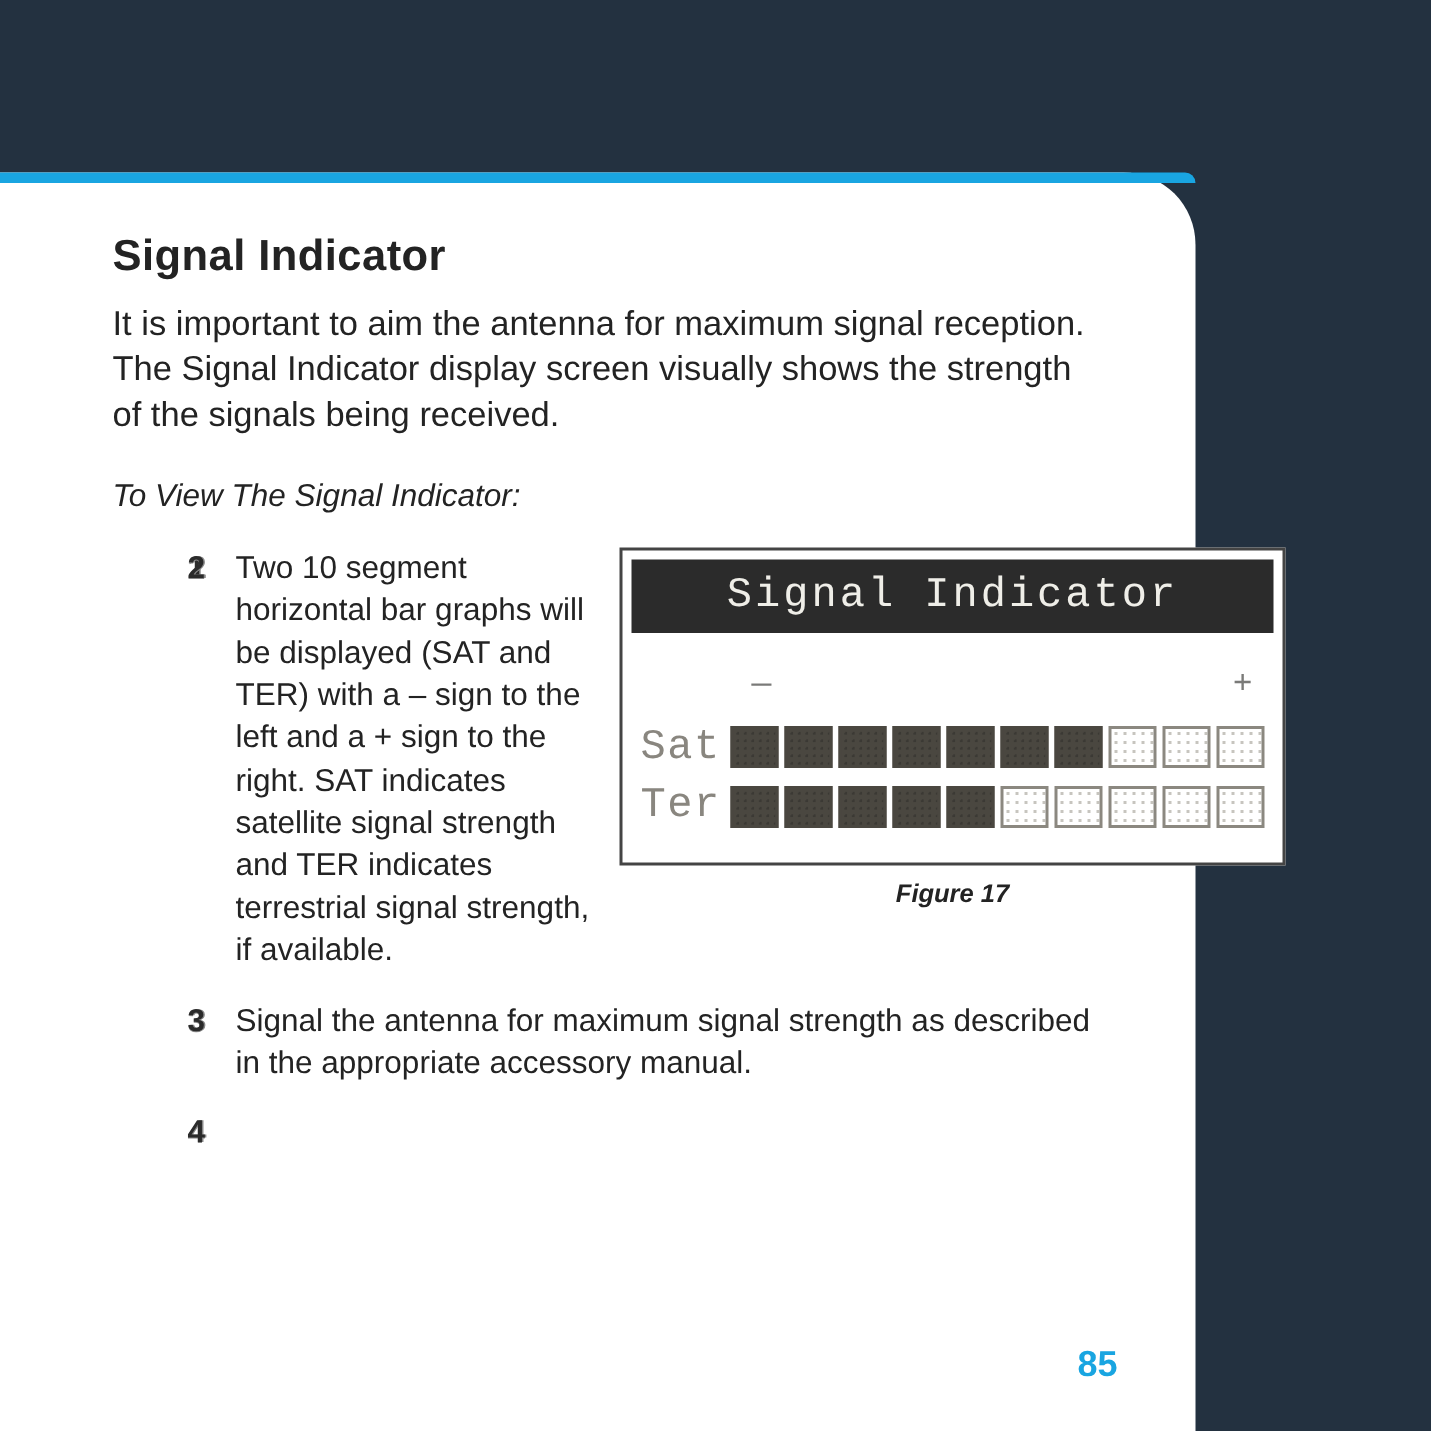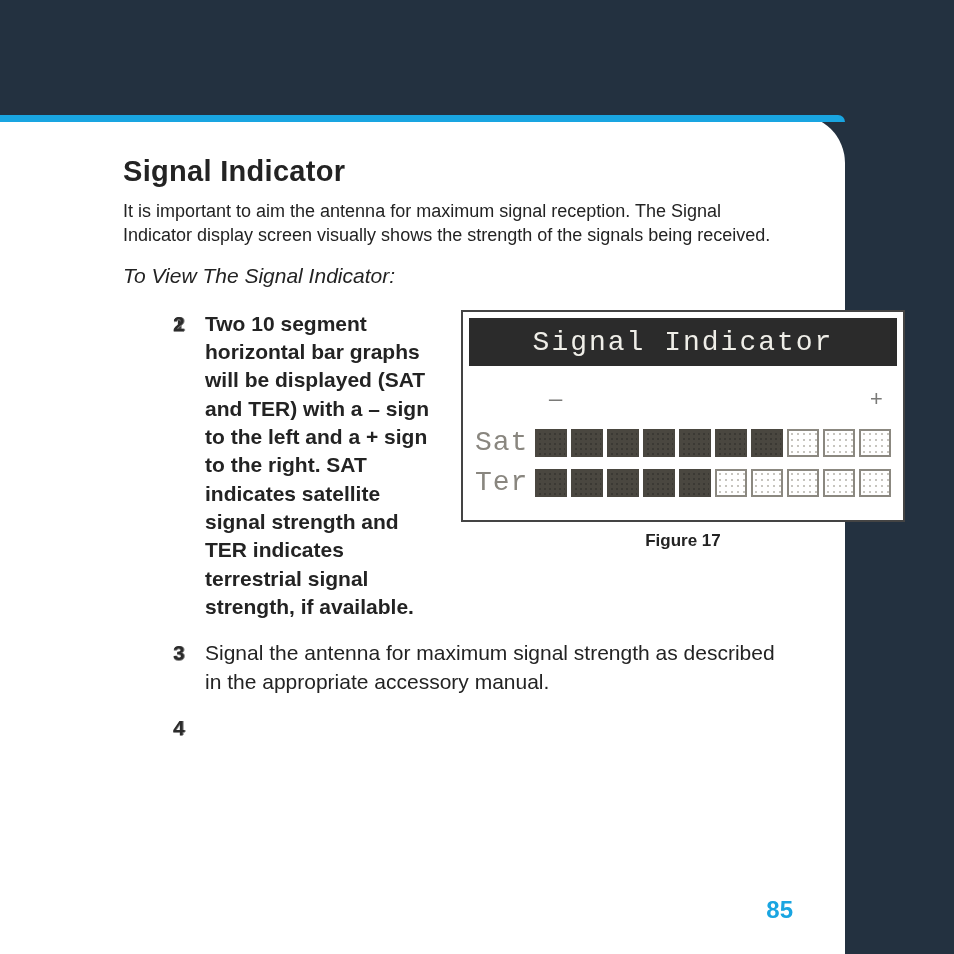--- a/index.html
+++ b/index.html
@@ -12,21 +12,20 @@
     color: #232323;
   }
   .page {
     position: absolute;
     top: 115px;
     left: 0;
     width: 797px;
     height: 839px;
     background: #fff;
     border-top-right-radius: 48px;
-    padding-left: 48px;
   }
   .page::before {
     content: "";
     position: absolute;
     left: 0;
     right: 0;
     top: 0;
     height: 7px;
     background: #19a5e1;
     border-top-right-radius: 48px;
@@ -35,23 +34,23 @@
     padding: 40px 70px 0 75px;
   }
   h1 {
     font-size: 29px;
     font-weight: 700;
     margin: 0 0 12px 0;
     color: #232323;
     letter-spacing: 0.3px;
   }
   .intro {
-    font-size: 18px;
+    font-size: 23px;
     line-height: 1.32;
-    margin: 0 0 16px 0;
+    margin: 0 0 28px 0;
   }
   .subhead {
     font-size: 21px;
     font-style: italic;
     font-weight: 400;
     margin: 0 0 22px 0;
   }
   ol.steps {
     list-style: none;
     margin: 0;
@@ -70,21 +69,21 @@
     top: 0;
     font-weight: 900;
     color: #2b2b2b;
     text-shadow: 1px 0 0 #888, 0 1px 0 #888;
   }
   .step2-row {
     display: flex;
     align-items: flex-start;
     gap: 18px;
   }
-  .step2-text { flex: 0 0 238px; font-weight: bold; }
+  .step2-text { flex: 0 0 238px; }
 
   
   .figure-wrap { flex: 1 1 auto; }
   .lcd-frame {
     border: 2px solid #444;
     background: #fff;
     padding: 0;
     width: 440px;
   }
   .lcd-title {
@@ -145,20 +144,21 @@
   .seg.empty {
     background-image: radial-gradient(circle at 3px 3px, #c7c5bf 1px, transparent 1px);
     background-size: 6px 6px;
     background-color: #fff;
   }
   .caption {
     text-align: center;
     font-weight: 700;
     font-size: 17px;
     margin-top: 8px;
+    font-style: italic;
   }
   .page-num {
     position: absolute;
     bottom: 30px;
     right: 52px;
     font-size: 24px;
     font-weight: 700;
     color: #19a5e1;
     margin-top: 20px;
   }

